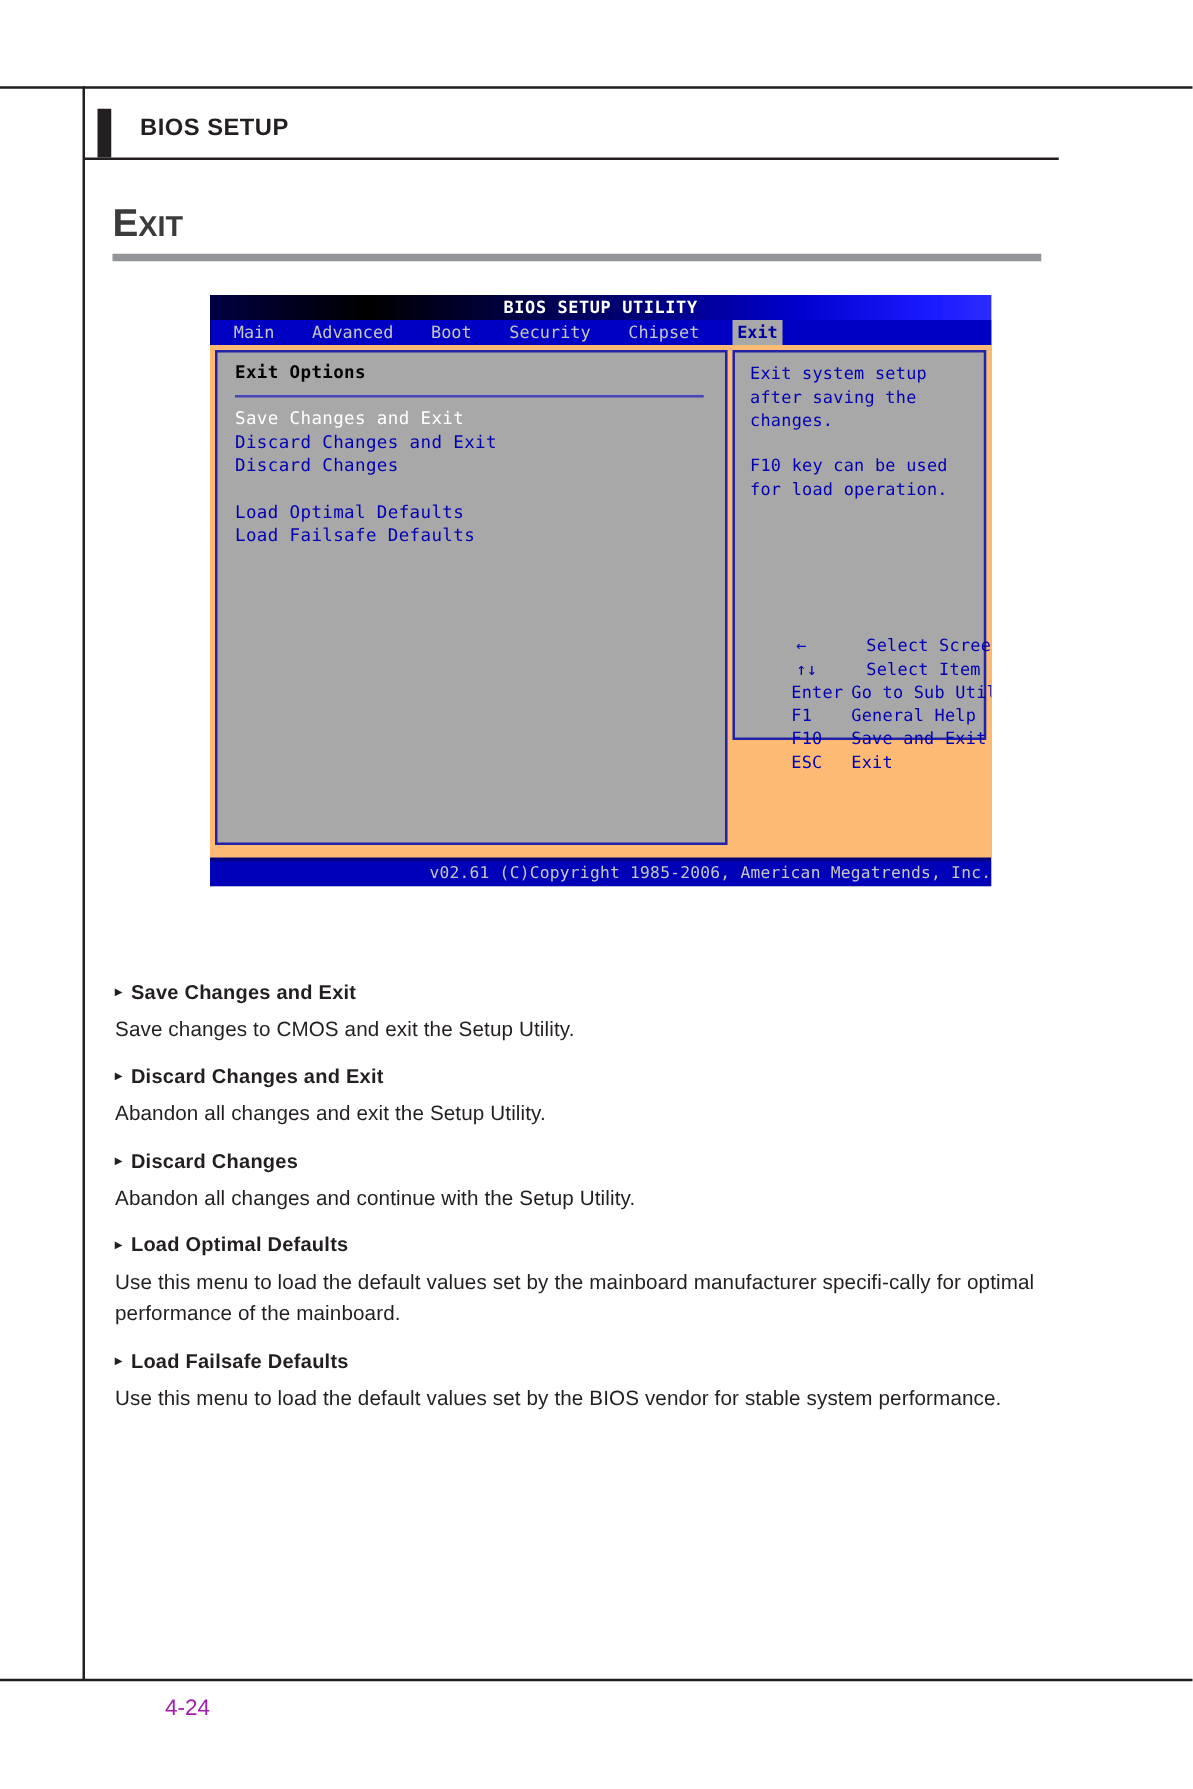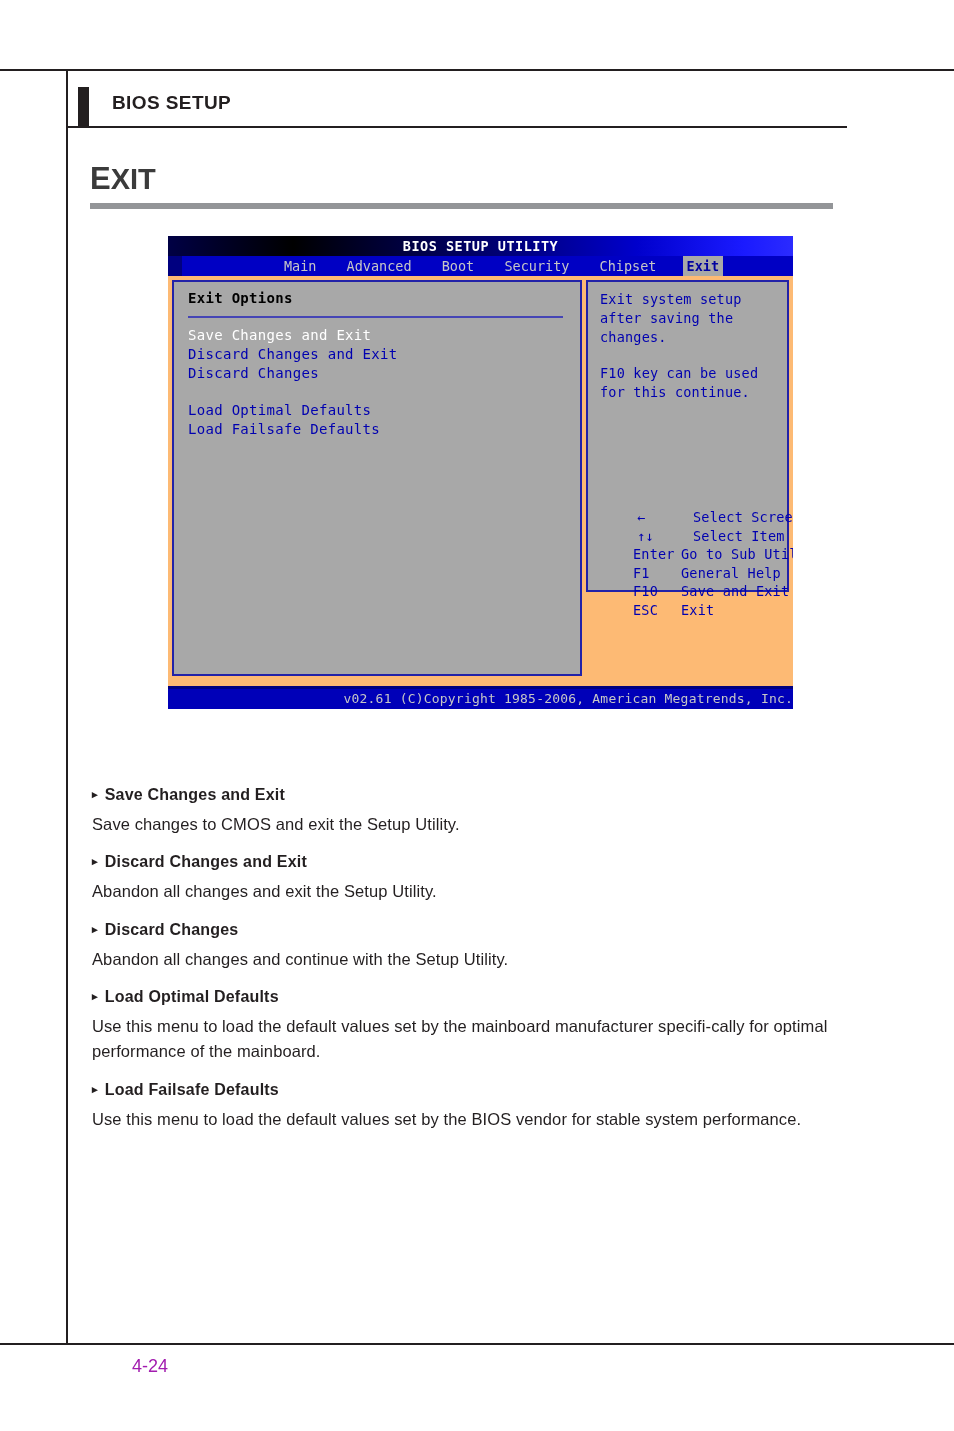--- a/index.html
+++ b/index.html
@@ -62,21 +62,21 @@
     left: 90px; top: 163px;
     color: #3b3b3b;
     font-weight: bold;
     letter-spacing: 0px;
   }
   .section-title .cap {
     font-size: 31px;
     line-height: 31px;
   }
   .section-title .smallcaps {
-    font-size: 29px;
+    font-size: 23px;
     line-height: 31px;
   }
   .section-rule {
     position: absolute;
     left: 90px; top: 203px;
     width: 743px; height: 6px;
     background: #939598;
   }
 
   
@@ -97,27 +97,26 @@
         #00007a 55%, #0000cc 75%, #1a1aff 92%, #2b2bff 100%);
     color: #ffffff;
     font-size: 13.5px;
     font-weight: bold;
     line-height: 20px;
     text-align: center;
     letter-spacing: 0.5px;
   }
   .bios-menubar {
     position: absolute;
-    left: 14px; top: 20px;
+    left: 1px; top: 20px;
     width: 625px; height: 20px;
     background: #0000c4;
     font-size: 13.5px;
     line-height: 20px;
     white-space: nowrap;
-    text-align: center;
   }
   .bios-menubar .mi {
     display: inline-block;
     color: #c6c6c6;
     padding: 0 4px;
   }
   .bios-menubar .mi.active {
     background: #a8a8a8;
     color: #0000a0;
     font-weight: bold;
@@ -301,21 +300,21 @@
       </div>
     </div>
 
     <div class="bios-panel-right">
       <div class="help-text">
         <div>Exit system setup</div>
         <div>after saving the</div>
         <div>changes.</div>
         <div class="blank"></div>
         <div>F10 key can be used</div>
-        <div>for this continue.</div>
+        <div>for load operation.</div>
       </div>
 
       <div class="key-list">
         <div class="key-row">
           <span class="k sym">←</span><span class="d ind">Select Screen</span>
         </div>
         <div class="key-row">
           <span class="k sym">↑↓</span><span class="d ind">Select Item</span>
         </div>
         <div class="key-row">

